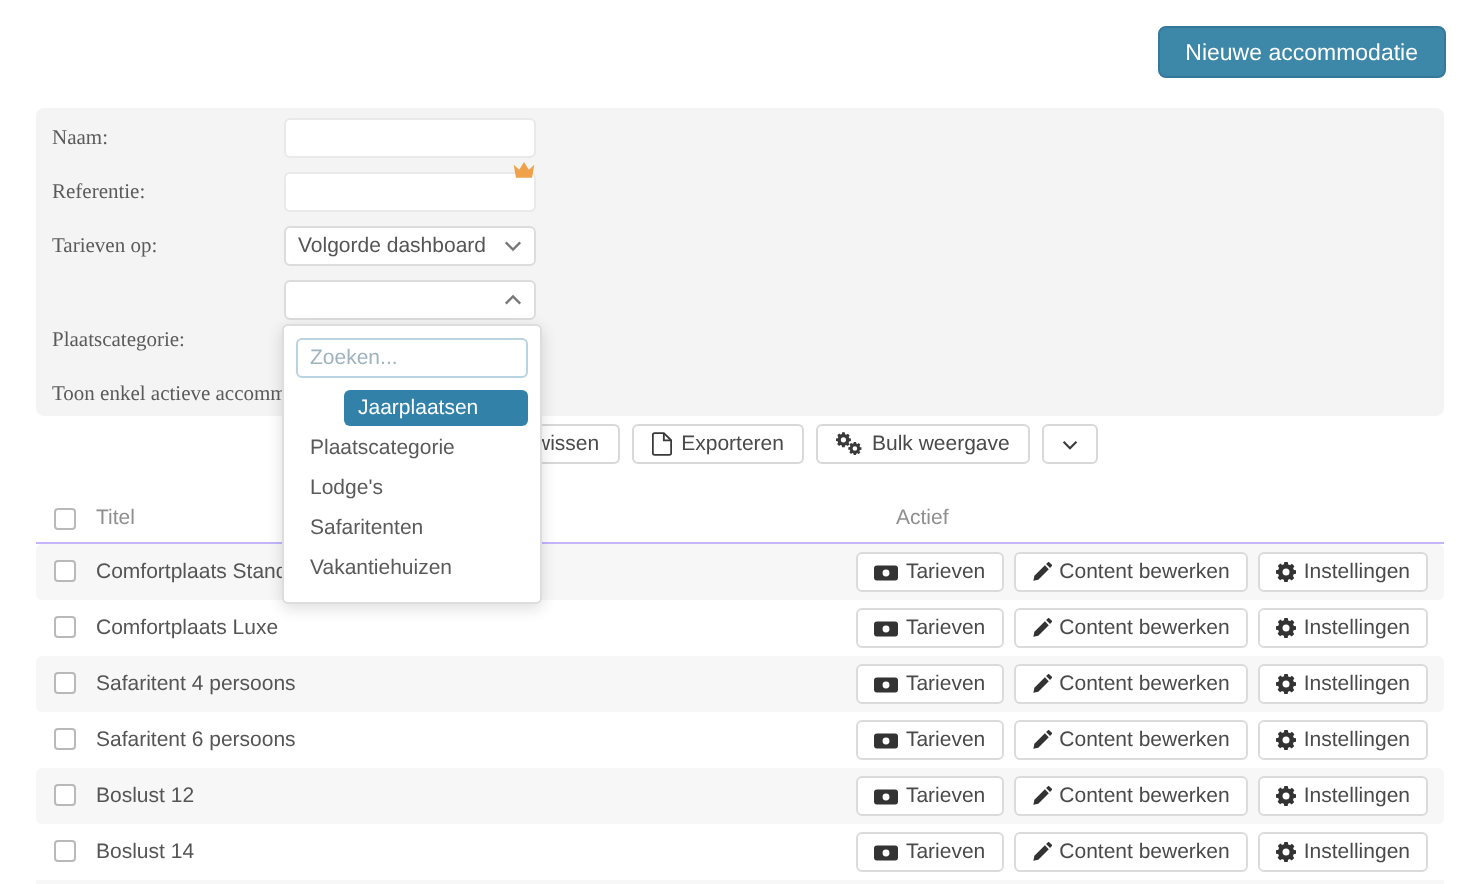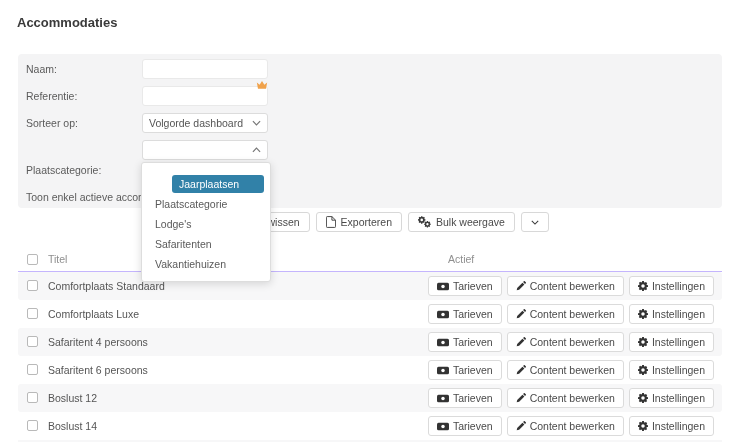--- a/index.html
+++ b/index.html
@@ -8,21 +8,21 @@
   .app { position:relative; width:741px; height:442px; background:#fff; overflow:hidden; }
 
   .page-title { position:absolute; left:17px; top:15px; font-size:13px; font-weight:bold; color:#3a3a3a; }
 
   .new-btn { position:absolute; right:18px; top:13px; height:26px; padding:0 13px; background:#3d87a8;
              color:#fff; font-size:11.5px; line-height:26px; border:1px solid #35789a; border-radius:4px; cursor:pointer; }
 
   
   .filter-panel { position:absolute; left:18px; top:54px; width:704px; height:154px; background:#f4f4f5; border-radius:4px; }
   .form-row { position:absolute; left:8px; height:20px; display:flex; align-items:center; }
-  .form-row .lbl { font-size:10.5px; color:#5b5b5b; }
+  .form-row .lbl { font-size:10.5px; color:#5b5b5b;font-family:Liberation Serif, serif; }
   .ctl { position:absolute; left:124px; width:126px; height:20px; }
   .txt-input { width:126px; height:20px; background:#fff; border:1px solid #e9e9e9; border-radius:3px;
                font-size:10.5px; padding:0 6px; color:#444; outline:none; font-family:inherit; }
   .sel { width:126px; height:20px; background:#fff; border:1px solid #dcdcdc; border-radius:3px;
          display:flex; align-items:center; padding:0 6px; font-size:10.5px; color:#555; cursor:pointer; }
   .sel .sel-val { flex:1; overflow:hidden; white-space:nowrap; }
   .sel .chev { color:#777; display:flex; }
 
   .crown { position:absolute; left:256px; top:80px; width:12px; height:10px; }
 
@@ -96,37 +96,37 @@
   <symbol id="i-chev-up" viewBox="0 0 10 6">
     <path d="M1 5l4-4 4 4" fill="none" stroke="currentColor" stroke-width="1.3"></path>
   </symbol>
   <symbol id="i-crown" viewBox="0 0 14 11">
     <path d="M1 2.5l3.2 2.8L7 .8l2.8 4.5L13 2.5l-1.3 7.5H2.3L1 2.5z" fill="#f0a24b"></path>
   </symbol>
 </svg>
 
 <div class="app">
 
-  <div class="page-title">Accommodaties</div>
-
+
+  <button class="new-btn">Nieuwe accommodatie</button>
 
   <div class="filter-panel">
 
     <div class="form-row" style="top:5px;">
       <span class="lbl">Naam:</span>
     </div>
     <input class="txt-input ctl" style="top: 5px;" type="text" value="">
 
     <div class="form-row" style="top:32px;">
       <span class="lbl">Referentie:</span>
     </div>
     <input class="txt-input ctl" style="top: 32px;" type="text" value="">
 
     <div class="form-row" style="top:59px;">
-      <span class="lbl">Sorteer op:</span>
+      <span class="lbl">Tarieven op:</span>
     </div>
     <div class="sel ctl" style="top:59px;justify-content:center;">
       <span class="sel-val">Volgorde dashboard</span>
       <span class="chev">
         <svg width="9" height="6">
             <use href="#i-chev-down"></use>
           </svg>
       </span>
     </div>
 
@@ -148,20 +148,21 @@
     </div>
   </div>
 
   <span class="crown">
     <svg width="12" height="10">
         <use href="#i-crown"></use>
       </svg>
   </span>
 
   <div class="dropdown">
+    <input class="dd-search" type="text" placeholder="Zoeken..." style="">
     <div class="dd-options">
       <div class="dd-option selected">Jaarplaatsen</div>
       <div class="dd-option">Plaatscategorie</div>
       <div class="dd-option">Lodge's</div>
       <div class="dd-option">Safaritenten</div>
       <div class="dd-option">Vakantiehuizen</div>
     </div>
   </div>
 
   <div class="toolbar">

